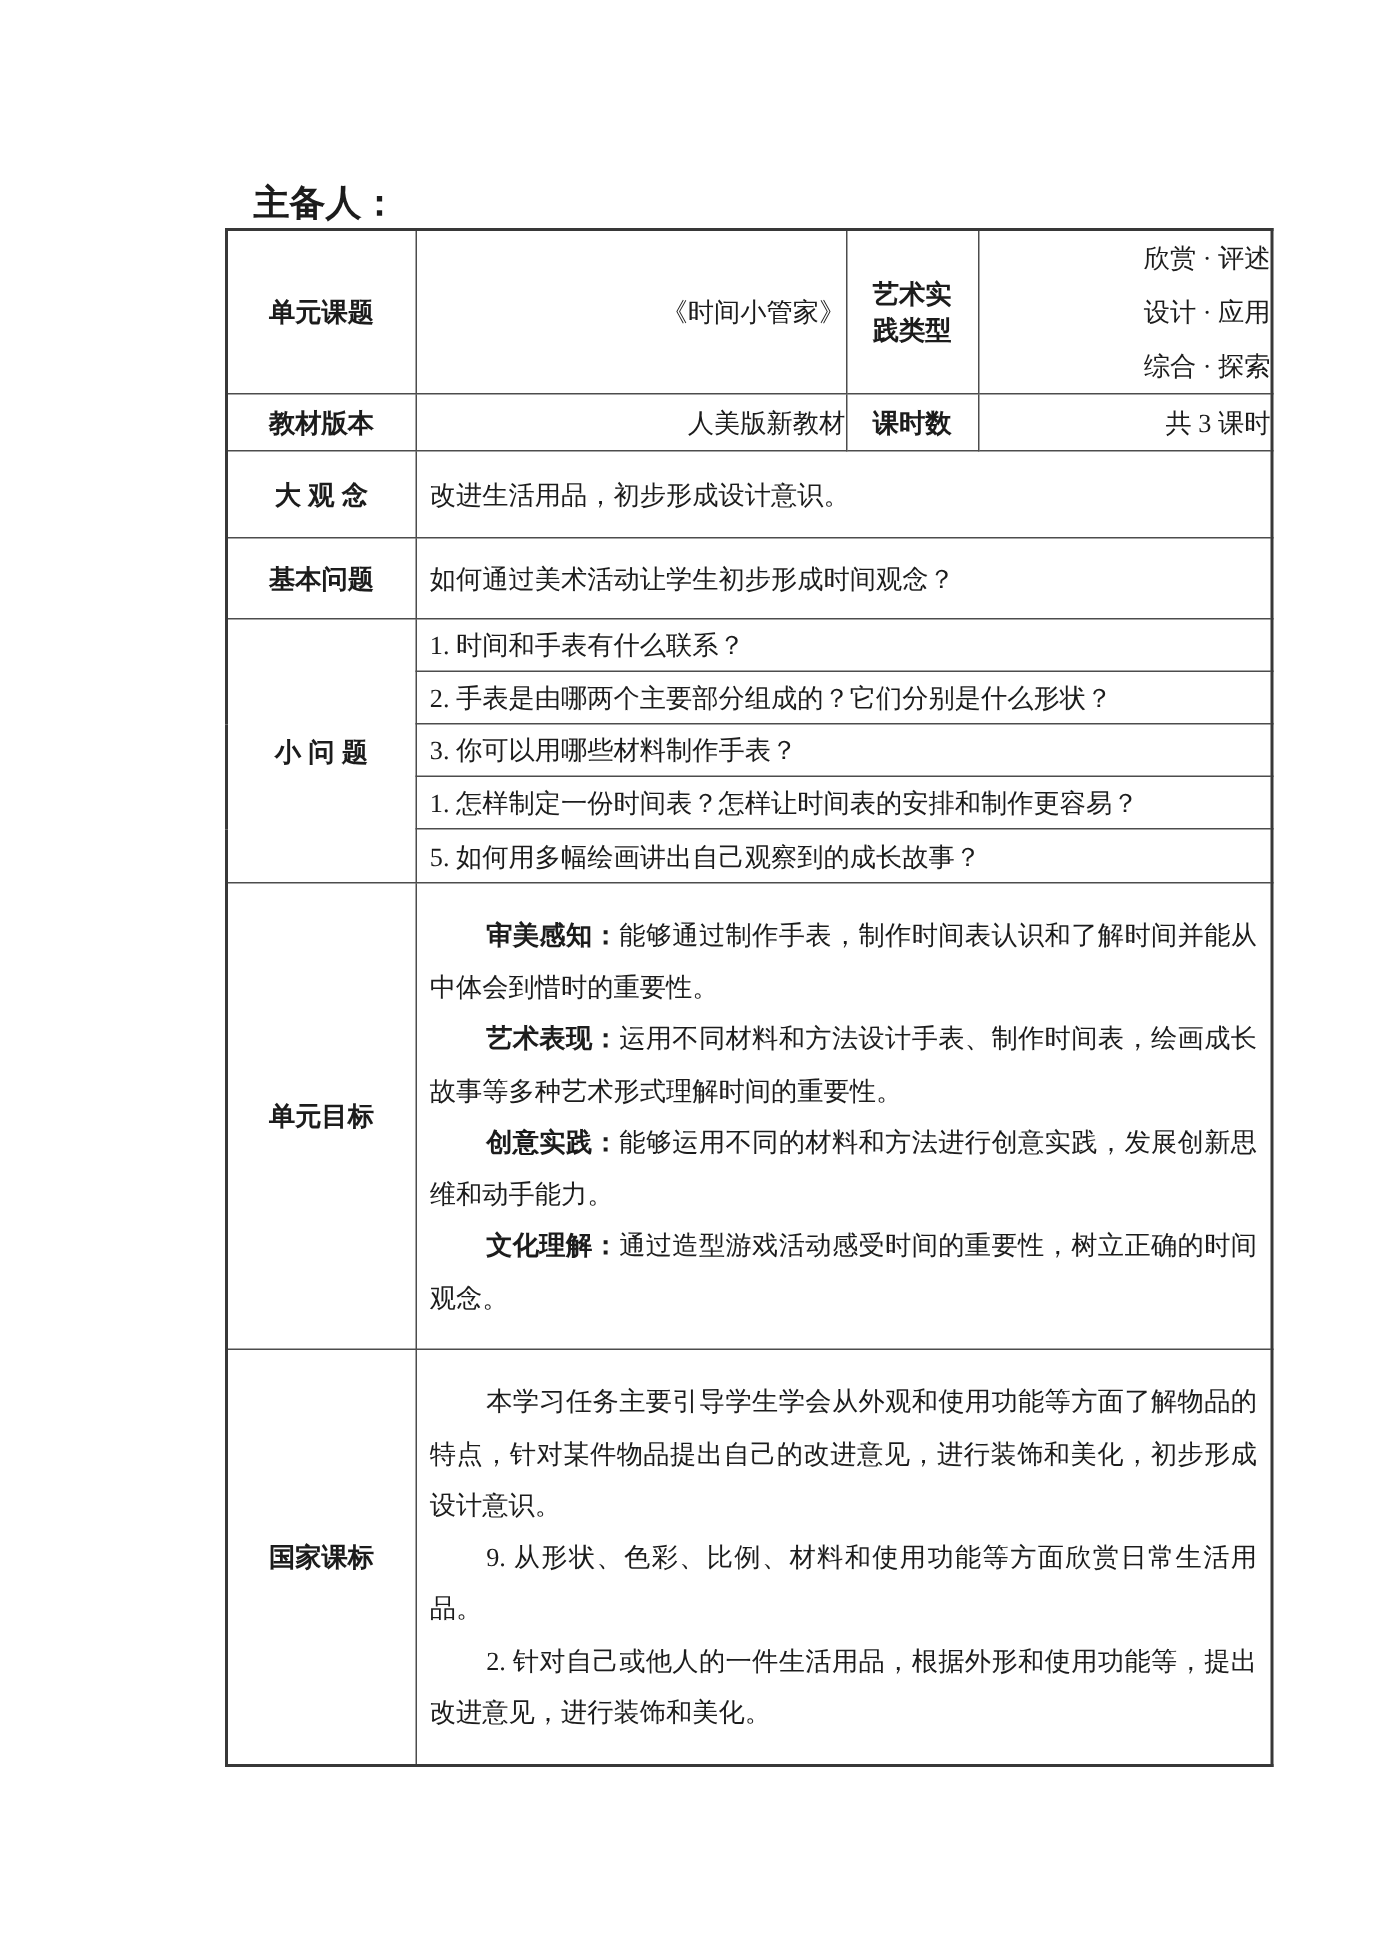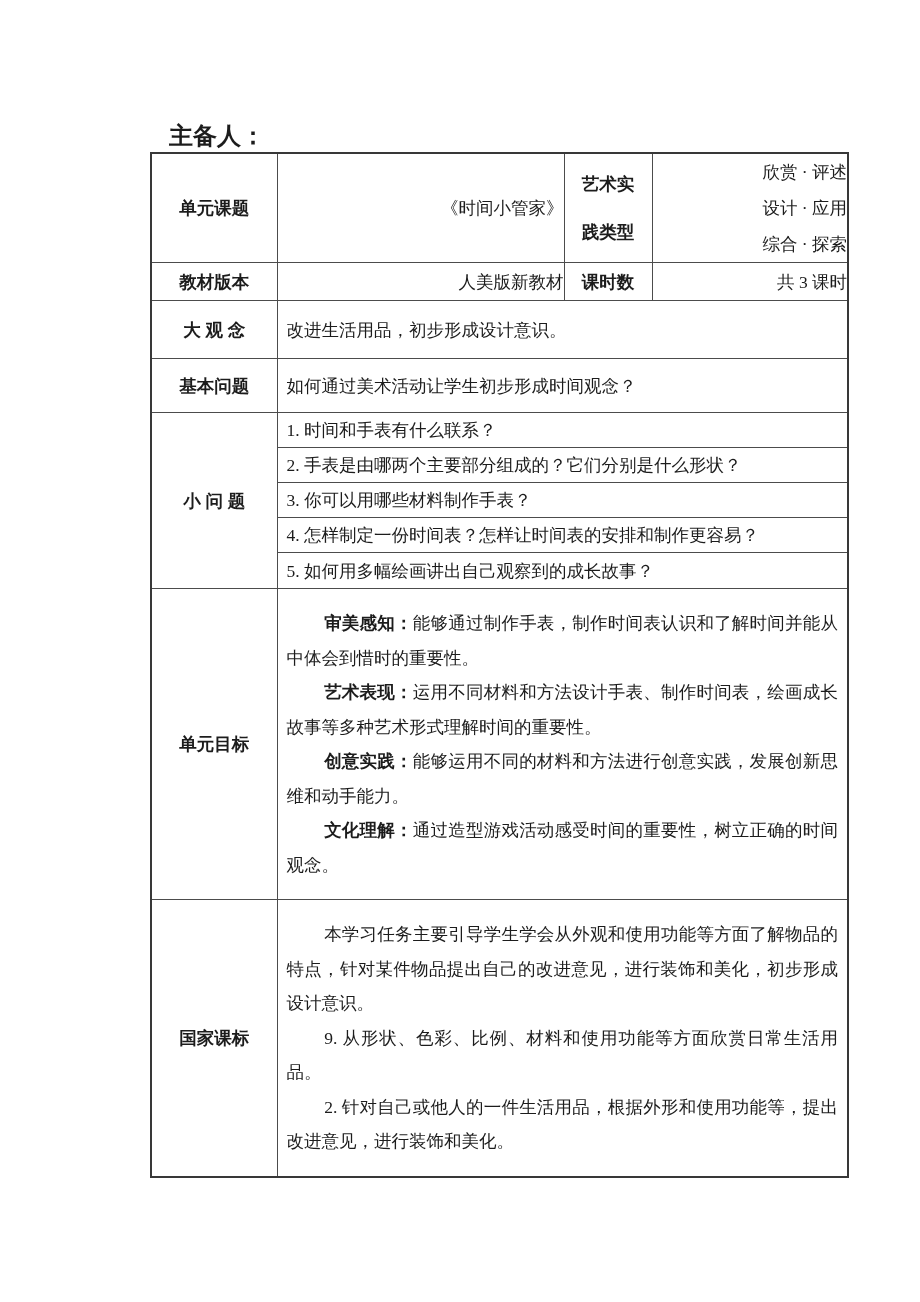--- a/index.html
+++ b/index.html
@@ -49,21 +49,21 @@
   td.lbl {
     text-align:center;
     font-family:"Liberation Sans","DejaVu Sans",sans-serif;
     font-weight:700;
   }
 
   td.ctr { text-align:right; }
 
   td.types div { line-height:36px; }
 
-  td.wrap3 { padding:0 13px; line-height:48px; text-align:center; }
+  td.wrap3 { padding:0 13px; line-height:24px; text-align:center; }
 
   td.content {
     text-align:left;
     padding:4px 10px 4px 9px;
   }
 
   td.paras {
     text-align:justify;
     padding:17px 9px;
   }
@@ -135,21 +135,21 @@
       <td class="lbl" rowspan="5">小 问 题</td>
       <td class="content" colspan="3">1. 时间和手表有什么联系？</td>
     </tr>
     <tr class="sub">
       <td class="content" colspan="3">2. 手表是由哪两个主要部分组成的？它们分别是什么形状？</td>
     </tr>
     <tr class="sub">
       <td class="content" colspan="3">3. 你可以用哪些材料制作手表？</td>
     </tr>
     <tr class="sub">
-      <td class="content" colspan="3">4. 怎样制定一份时间表？怎样让时间表的安排和制作更容易？</td>
+      <td class="content" colspan="3">1. 怎样制定一份时间表？怎样让时间表的安排和制作更容易？</td>
     </tr>
     <tr class="sub sub5">
       <td class="content" colspan="3">5. 如何用多幅绘画讲出自己观察到的成长故事？</td>
     </tr>
 
     <tr class="goals">
       <td class="lbl">单元目标</td>
       <td class="paras" colspan="3">
         <p><span class="lead">审美感知：</span><span>能够通过制作手表，制作时间表认识和了解时间并能从中体会到惜时的重要性。</span></p>
         <p><span class="lead">艺术表现：</span><span>运用不同材料和方法设计手表、制作时间表，绘画成长故事等多种艺术形式理解时间的重要性。</span></p>

